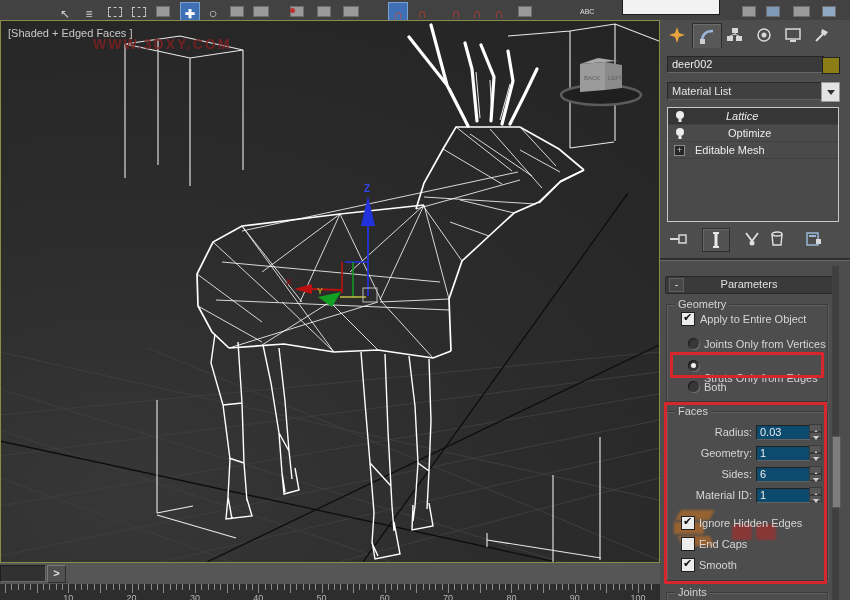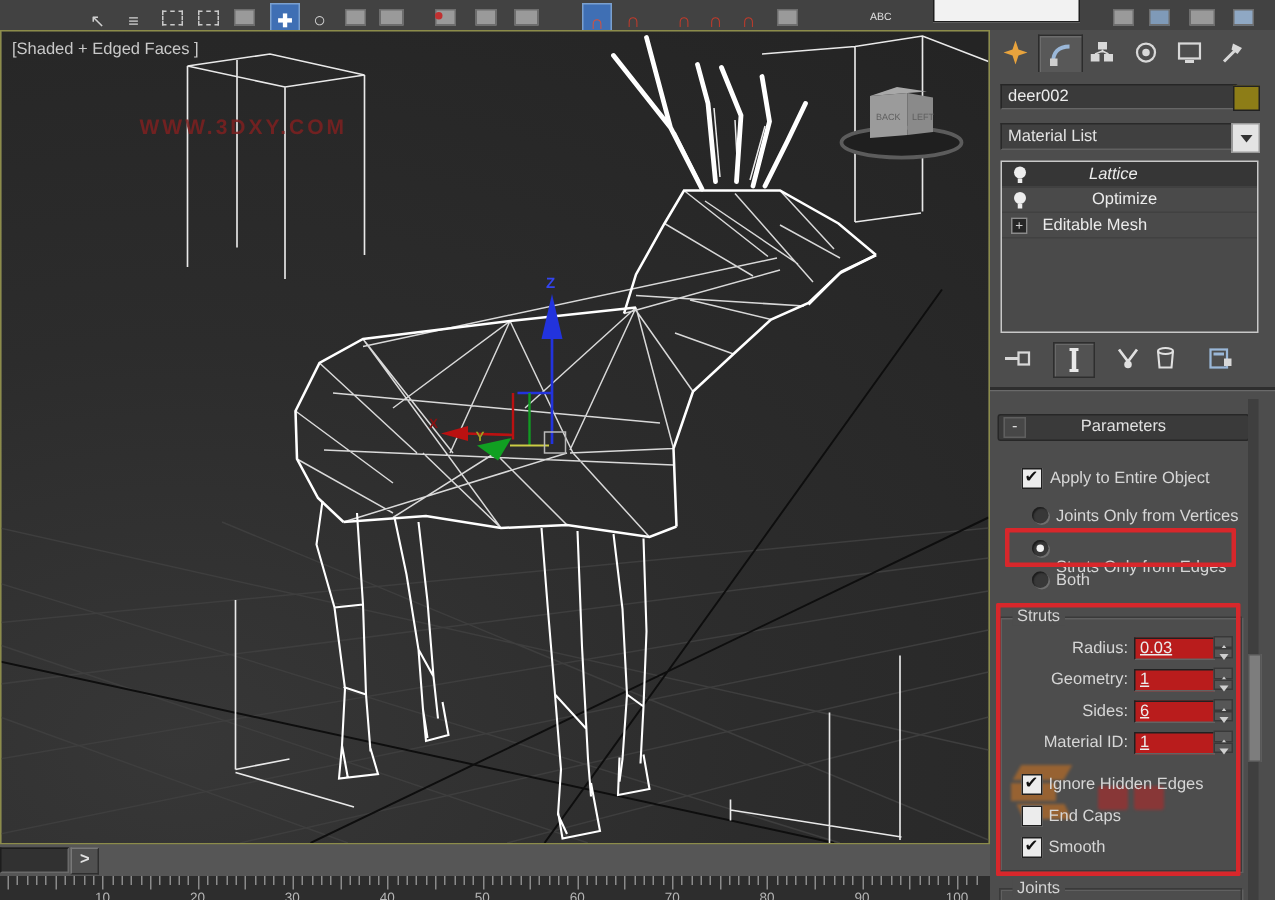--- a/index.html
+++ b/index.html
@@ -18,21 +18,21 @@
   #named-sel-field{position:absolute;left:622px;top:-3px;width:96px;height:16px;background:#f2f2f2;
                    border:1px solid #1e1e1e;}
   #abc-label{position:absolute;left:580px;top:8px;font-size:7px;color:#e0e0e0;letter-spacing:0px;}
   
   #viewport{position:absolute;left:0;top:20px;width:658px;height:541px;
             border:1px solid #8c8c4a;
             background:radial-gradient(130% 110% at 18% 88%, #373737 0%, #2c2c2c 45%, #242424 100%);
             overflow:hidden;}
   #vp-label{position:absolute;left:7px;top:6px;color:#c9c9c9;font-size:11px;}
   #vp-watermark{position:absolute;left:92px;top:15px;color:#7e2020;font-weight:bold;
-                font-size:14px;letter-spacing:2px;opacity:.85;margin-top:40px;}
+                font-size:14px;letter-spacing:2px;opacity:.85;}
   #vp-svg{position:absolute;left:0;top:0;}
   
   #trackstrip{position:absolute;left:0;top:563px;width:660px;height:21px;background:#565656;}
   #mini-listener{position:absolute;left:0px;top:2px;width:44px;height:15px;background:#313131;
                  border:1px solid #1d1d1d;border-bottom-color:#6a6a6a;border-right-color:#6a6a6a;}
   #go-btn{position:absolute;left:47px;top:2px;width:17px;height:16px;background:#505050;
           border:1px solid #787878;border-bottom-color:#2e2e2e;border-right-color:#2e2e2e;
           color:#e2e2e2;font-weight:bold;text-align:center;line-height:15px;font-size:11px;}
   #ruler{position:absolute;left:0;top:584px;width:660px;height:16px;background:#2d2d2d;overflow:hidden;}
   .tick{position:absolute;top:0;width:1px;background:#8a8a8a;}
@@ -73,22 +73,22 @@
   .groupbox{position:absolute;border:1px solid #3a3a3a;box-shadow:1px 1px 0 #606060, inset 1px 1px 0 #606060;}
   .grouplabel{position:absolute;left:8px;top:-7px;background:#4d4d4d;padding:0 3px;color:#d4d4d4;}
   .cb{position:absolute;width:12px;height:12px;background:#ececec;border:1px solid #1f1f1f;}
   .cb.checked::after{content:"\2714";position:absolute;left:1px;top:-2px;color:#111;font-size:11px;}
   .cblabel{position:absolute;color:#d6d6d6;}
   .radio{position:absolute;width:11px;height:11px;border-radius:50%;background:#383838;
          box-shadow:inset 1px 1px 1px #1c1c1c, 1px 1px 0 #6e6e6e;}
   .radio.sel::after{content:"";position:absolute;left:3px;top:3px;width:5px;height:5px;border-radius:50%;background:#f2f2f2;}
   .redbox{position:absolute;border:3px solid #d8272b;border-radius:1px;}
   .spinlabel{position:absolute;color:#d6d6d6;text-align:right;width:88px;}
-  .spinfield{position:absolute;width:46px;height:13px;background:#b91c1c;border:1px solid #212121;
-             border-bottom-color:#636363;border-right-color:#636363;color:#ececec;padding:0 3px;line-height:13px;text-decoration:underline;}
+  .spinfield{position:absolute;width:46px;height:13px;background:#0c4a6e;border:1px solid #212121;
+             border-bottom-color:#636363;border-right-color:#636363;color:#ececec;padding:0 3px;line-height:13px;}
   .spinner{position:absolute;width:13px;height:15px;display:flex;flex-direction:column;}
   .spinner .up,.spinner .dn{flex:1;background:#565656;border:1px solid #393939;position:relative;}
   .spinner .up::after{content:"";position:absolute;left:3px;top:2px;border:3px solid transparent;border-bottom:4px solid #cfcfcf;}
   .spinner .dn::after{content:"";position:absolute;left:3px;top:3px;border:3px solid transparent;border-top:4px solid #cfcfcf;}
   #panel-scrollbar{position:absolute;left:172px;top:246px;width:7px;height:334px;background:#3f3f3f;}
   #panel-scroll-thumb{position:absolute;left:0;top:170px;width:7px;height:70px;background:#7d7d7d;border:1px solid #575757;}
   
   #panel-logo{position:absolute;left:14px;top:482px;width:130px;height:58px;opacity:.5;filter:blur(1px);}
   .logo-cube{position:absolute;background:#e07818;}
   .logo-red{position:absolute;background:#c32222;border-radius:2px;}
@@ -472,32 +472,35 @@
           <rect x="3" y="4" width="7" height="2" fill="#9ab7d8"></rect>
         </svg>
   </div>
   <div id="stack-divider"></div>
 
   <div id="rollout-params">
     <div id="rollout-collapse">-</div>
     <div id="rollout-title">Parameters</div>
   </div>
 
+  <div class="groupbox" style="left:6px;top:284px;width:160px;height:96px">
+    <div class="grouplabel">Geometry</div>
+  </div>
   <div class="cb checked" style="left:21px;top:292px"></div>
   <div class="cblabel" style="left:40px;top:293px">Apply to Entire Object</div>
   <div class="radio" style="left:28px;top:318px"></div>
   <div class="cblabel" style="left:44px;top:318px">Joints Only from Vertices</div>
   <div class="radio sel" style="left:28px;top:340px"></div>
   <div class="cblabel" style="left:44px;top:352px">Struts Only from Edges</div>
   <div class="radio" style="left:28px;top:361px"></div>
   <div class="cblabel" style="left:44px;top:361px">Both</div>
   <div class="redbox" style="left:10px;top:332px;width:148px;height:20px"></div>
 
   <div class="groupbox" style="left:6px;top:391px;width:160px;height:168px">
-    <div class="grouplabel">Struts</div>
+    <div class="grouplabel">Faces</div>
   </div>
   <div class="spinlabel" style="left:4px;top:406px">Radius:</div>
   <div class="spinfield" style="left:96px;top:405px">0.03</div>
   <div class="spinner" style="left:149px;top:404px">
         <div class="up"></div>
         <div class="dn"></div>
       </div>
   <div class="spinlabel" style="left:4px;top:427px">Geometry:</div>
   <div class="spinfield" style="left:96px;top:426px">1</div>
   <div class="spinner" style="left:149px;top:425px">

